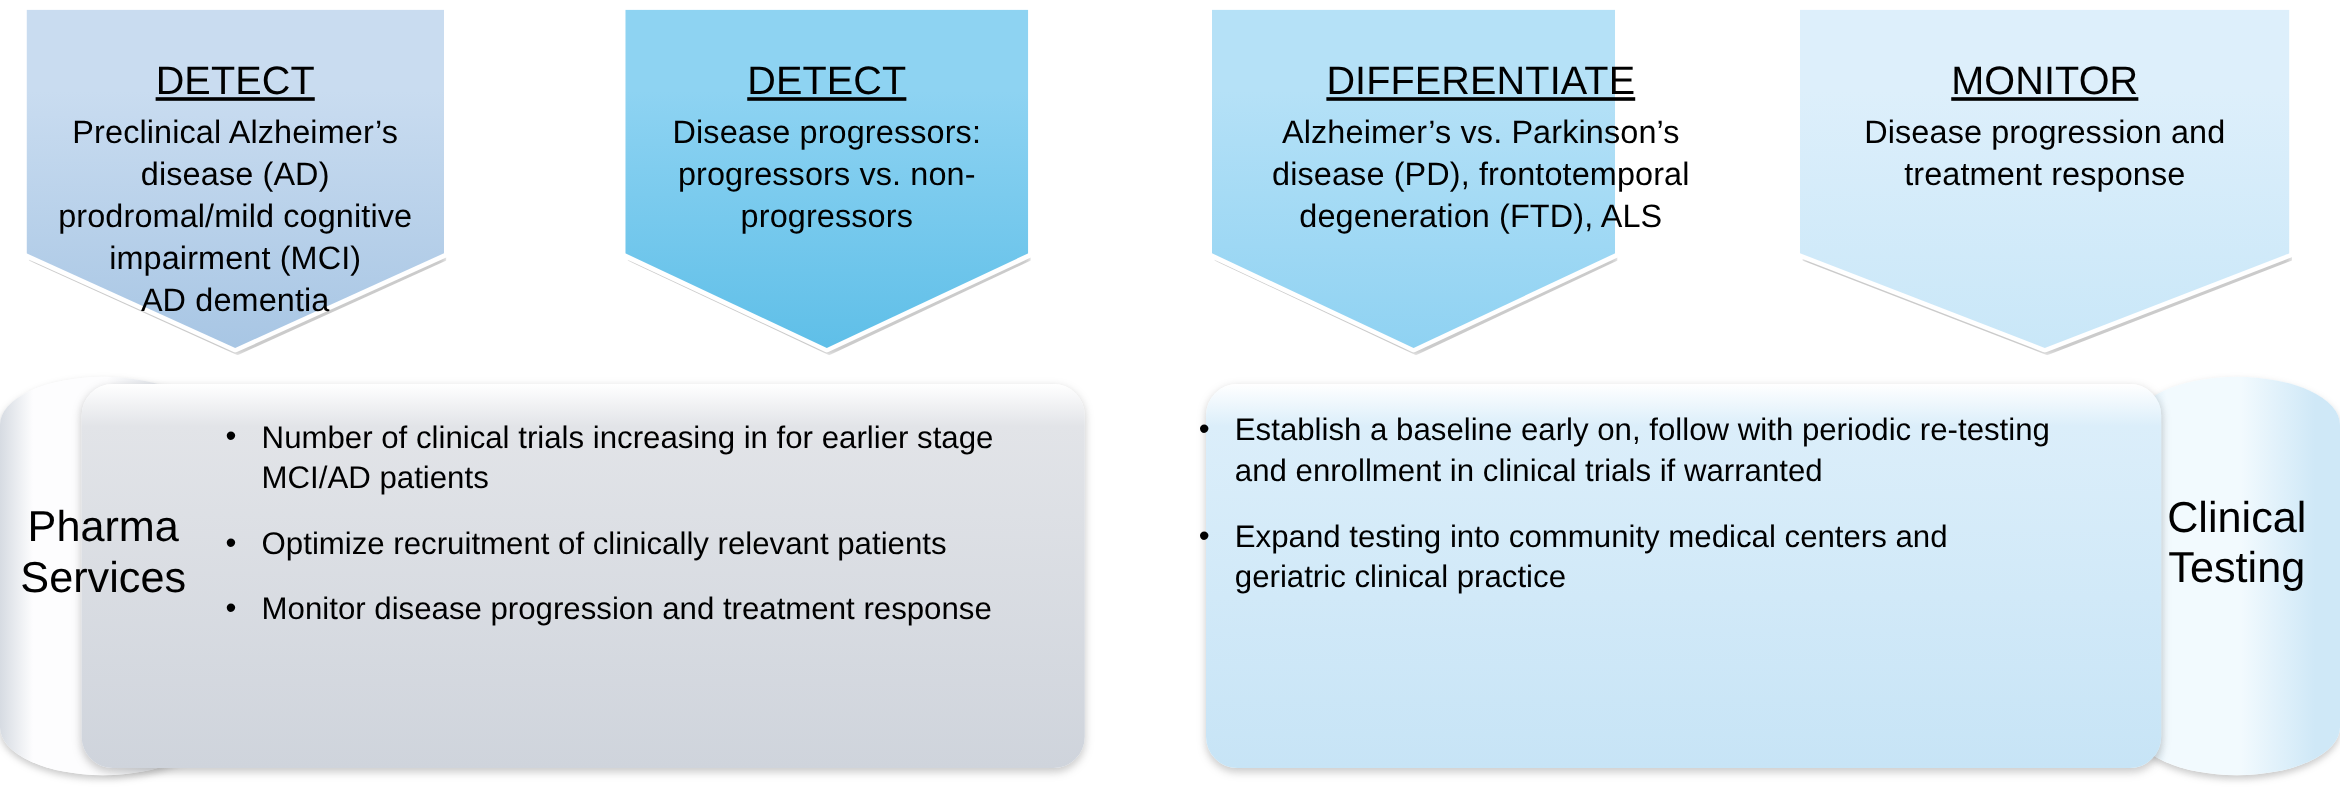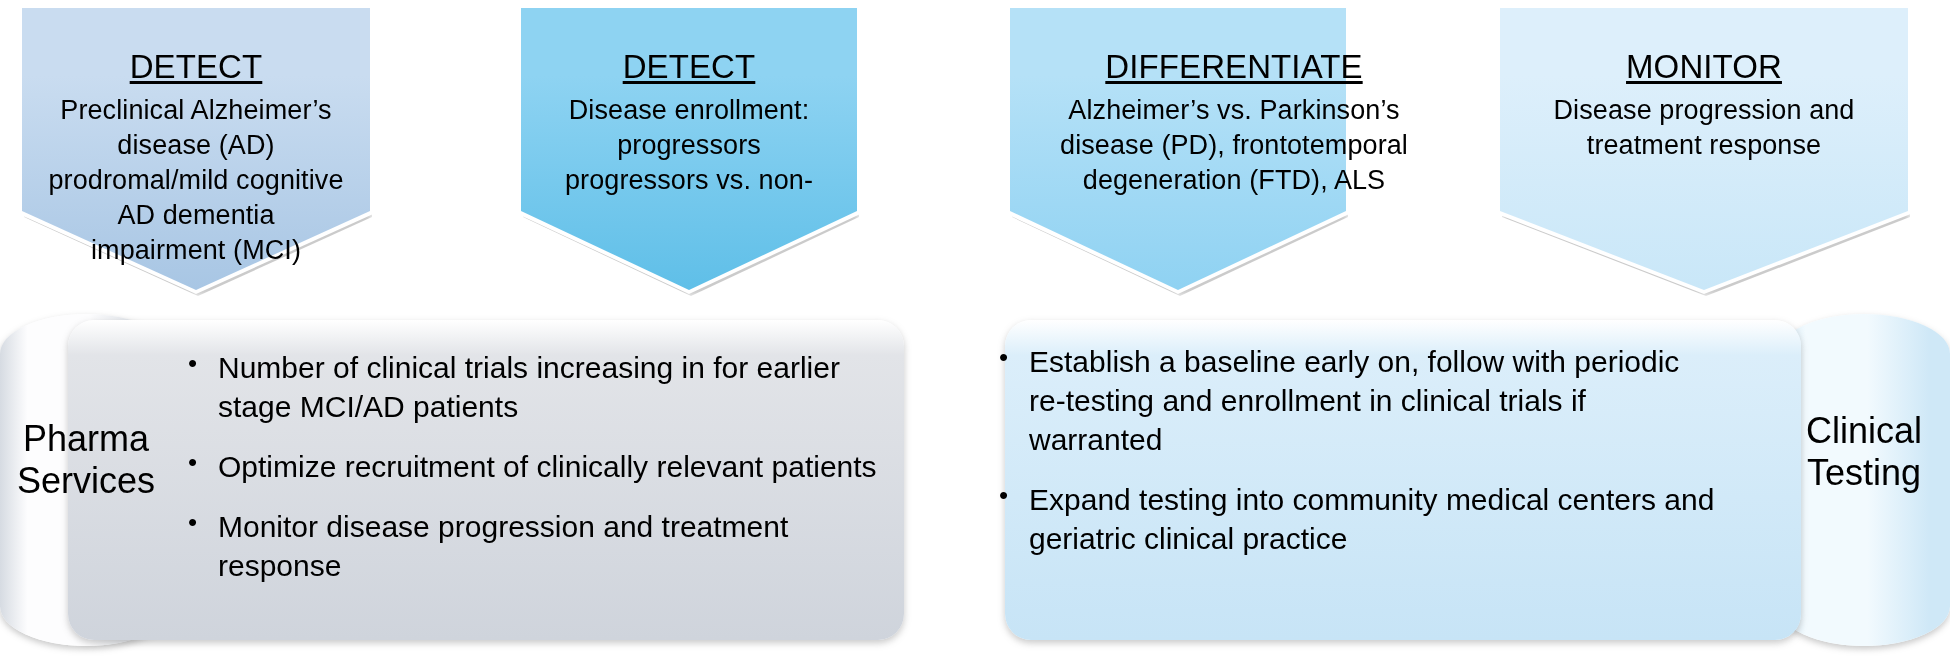--- a/index.html
+++ b/index.html
@@ -99,21 +99,21 @@
   
   .panel {
     position: absolute;
     border-radius: 26px;
     box-shadow: 0 3px 7px rgba(120,120,120,.40);
     z-index: 4;
   }
   .panel-inner {
     position: absolute;
     z-index: 7;
-    font-size: 30px;
+    font-size: 26px;
     line-height: 1.30;
   }
   .bullet-line {
     display: block;
     position: relative;
     padding-left: 38px;
     margin-bottom: 21px;
   }
   .bullet-line::before {
     content: "\2022";
@@ -131,34 +131,34 @@
 
   <div class="arrow-shadow" style="left:24px; width:348px;"></div>
   <div class="arrow-rim" style="left:16px; width:360px;"></div>
   <div class="arrow" id="sh-0" style="left: 22px; width: 348px; background: linear-gradient(rgb(201, 220, 240) 0%, rgb(201, 220, 240) 24%, rgb(168, 198, 228) 100%);"></div>
   <div class="arrow-text" style="left:10px; width:372px;">
     <span class="arrow-title">DETECT</span>
     <span class="arrow-body" id="bd-0">
         <span style="display: block;">Preclinical Alzheimer’s</span>
         <span style="display: block;">disease (AD)</span>
         <span style="display: block;">prodromal/mild cognitive</span>
+        <span style="display: block;">impairment (MCI)</span>
         <span style="display: block;">AD dementia</span>
-        <span style="display: block;">impairment (MCI)</span>
       </span>
   </div>
 
   <div class="arrow-shadow" style="left:523px; width:336px;"></div>
   <div class="arrow-rim" style="left:515px; width:348px;"></div>
   <div class="arrow" id="sh-1" style="left: 521px; width: 336px; background: linear-gradient(rgb(142, 211, 242) 0%, rgb(142, 211, 242) 24%, rgb(95, 191, 232) 100%);"></div>
   <div class="arrow-text" style="left:505px; width:368px;">
     <span class="arrow-title">DETECT</span>
     <span class="arrow-body" id="bd-1">
-        <span style="display: block;">Disease enrollment:</span>
+        <span style="display: block;">Disease progressors:</span>
+        <span style="display: block;">progressors vs. non-</span>
         <span style="display: block;">progressors</span>
-        <span style="display: block;">progressors vs. non-</span>
       </span>
   </div>
 
   <div class="arrow-shadow" style="left:1012px; width:336px;"></div>
   <div class="arrow-rim" style="left:1004px; width:348px;"></div>
   <div class="arrow" id="sh-2" style="left: 1010px; width: 336px; background: linear-gradient(rgb(181, 225, 247) 0%, rgb(181, 225, 247) 24%, rgb(143, 210, 242) 100%);"></div>
   <div class="arrow-text" style="left:1044px; width:380px;">
     <span class="arrow-title">DIFFERENTIATE</span>
     <span class="arrow-body" id="bd-2">
         <span style="display: block;">Alzheimer’s vs. Parkinson’s</span>

